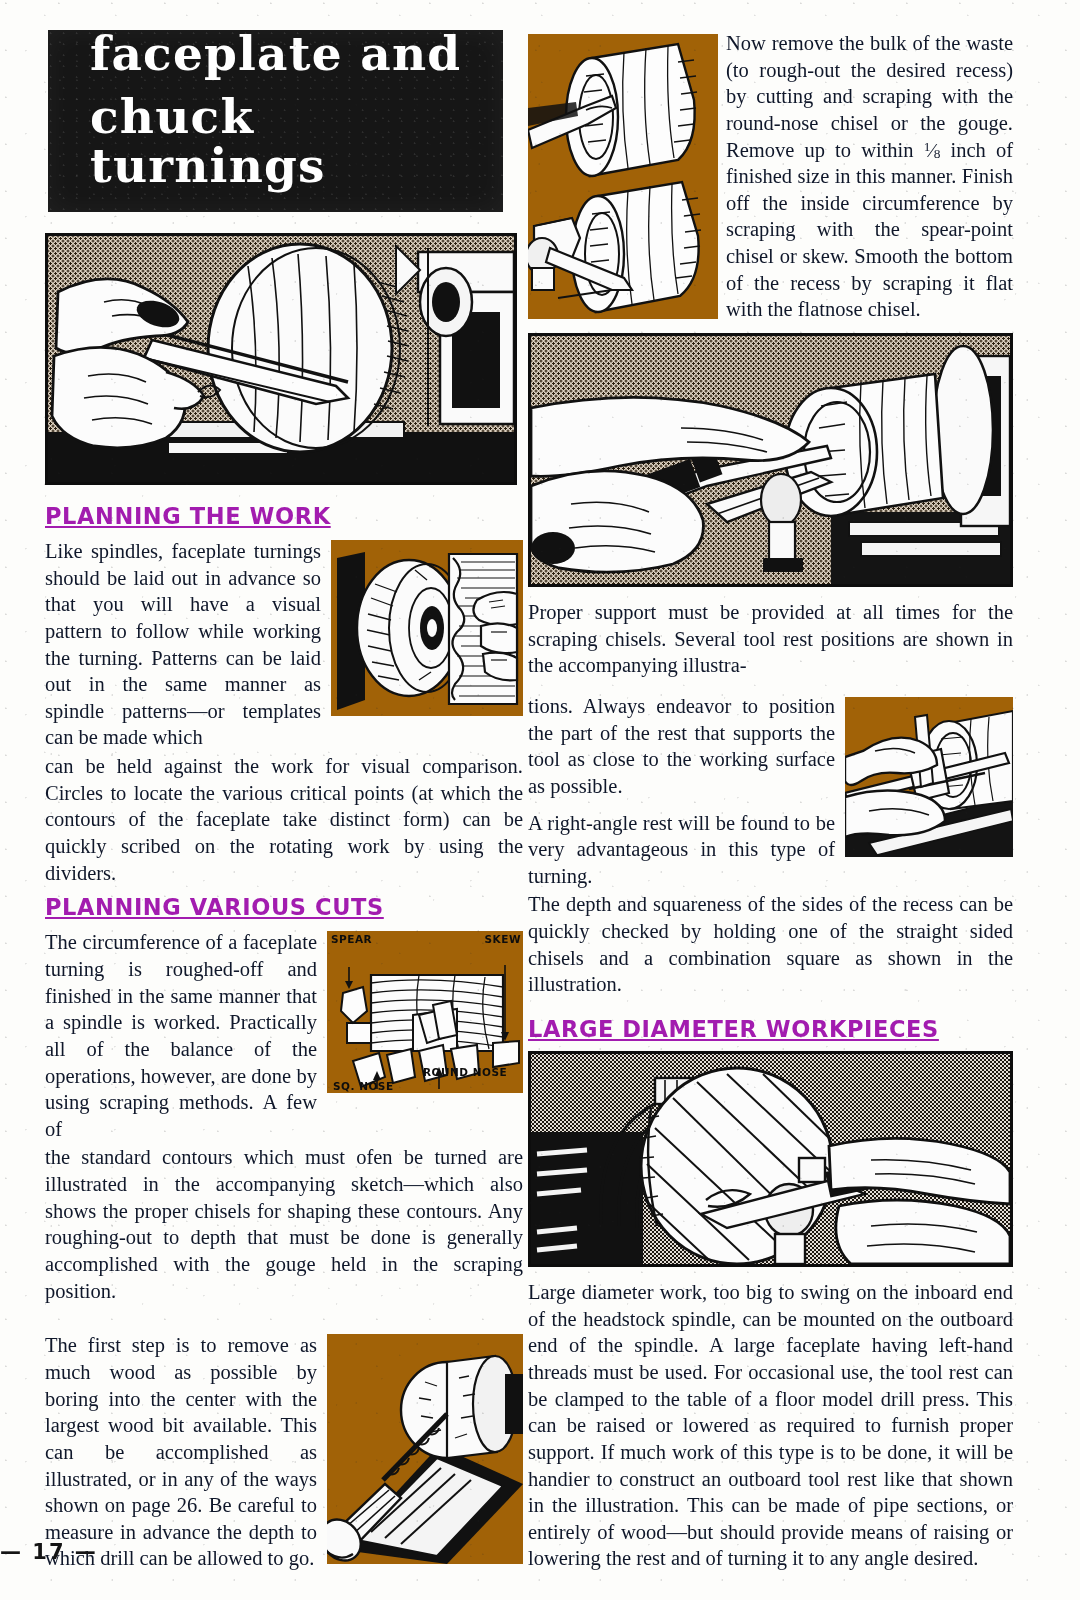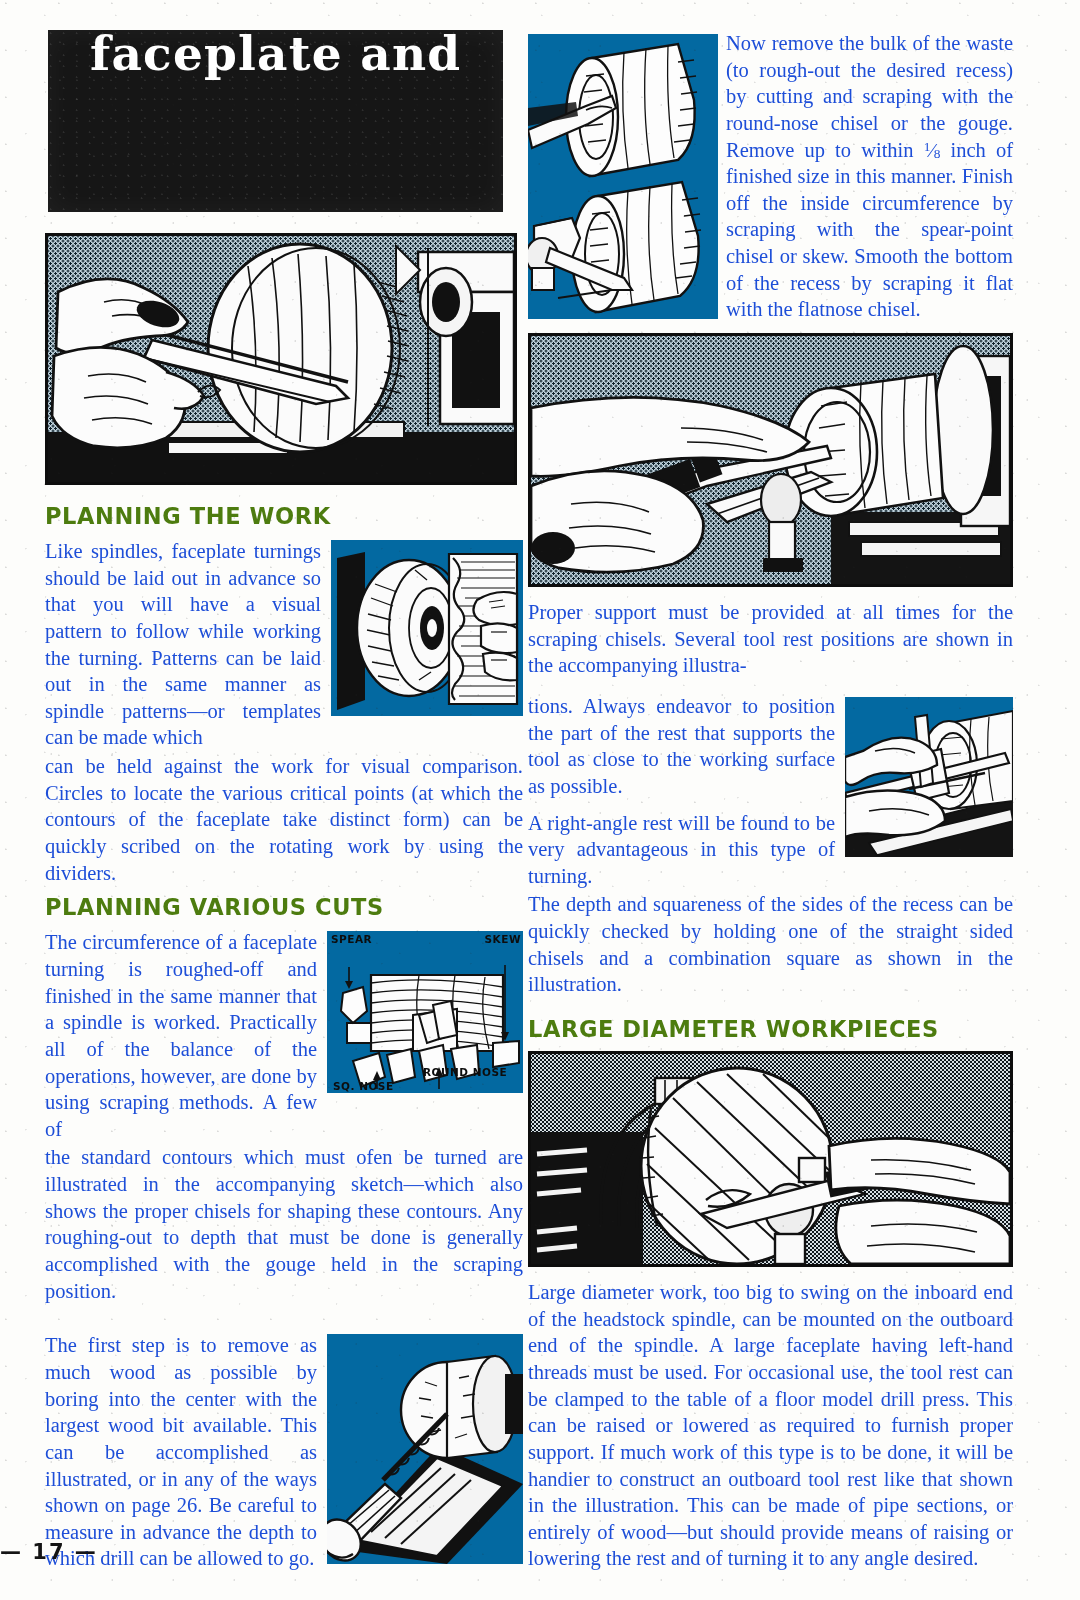--- a/index.html
+++ b/index.html
@@ -83,47 +83,48 @@
   .title-banner .tline.first { }
   .title-banner .tline.second { padding-top: 14px; }
 
   
   h2.section-heading {
     font-family: "DejaVu Sans", "Liberation Sans", sans-serif;
     font-weight: bold;
     font-size: 22.5px;
     letter-spacing: .6px;
     margin: 0 0 9px 0;
-    color: #4d7c0f;
+    color: #a21caf;
+    text-decoration: underline;
   }
 
   
   p.body {
     margin: 0 0 0 0;
     font-size: 20.5px;
     line-height: 1.30;
     text-align: justify;
     text-justify: inter-word;
-    color: #1d4ed8;
+    color: #0f172a;
     hyphens: none;
   }
   p.body + p.body { margin-top: 11px; }
   .tight { line-height: 1.27; }
 
   .wrap-figure-right {
     float: right;
     margin: 2px 0 2px 10px;
   }
   .clearfix::after { content:""; display:block; clear:both; }
 
   
   .illus {
     position: relative;
     overflow: hidden;
-    background: #0369a1;
+    background: #a16207;
   }
   .illus.framed {
     border: 3px solid #0d0d0d;
   }
   
   .halftone {
     position: absolute;
     inset: 0;
     background-color: #e9e9e9;
     background-image:
@@ -169,20 +170,21 @@
 </style>
 </head>
 <body>
 
 <div class="page">
 
   <div class="col-left">
 
     <div class="title-banner">
       <div class="tline first">faceplate and</div>
+      <div class="tline second">chuck turnings</div>
     </div>
 
     <div class="illus framed" style="width:466px;height:246px;margin-top:21px;">
       <div class="halftone"></div>
       <svg class="ink" viewBox="0 0 466 246" preserveAspectRatio="none">
 
         <rect x="0" y="196" width="466" height="50" fill="#111"></rect>
         <rect x="96" y="186" width="260" height="16" fill="#f2f2f2" stroke="#111" stroke-width="2"></rect>
         <rect x="120" y="206" width="120" height="12" fill="#f7f7f7" stroke="#111" stroke-width="2"></rect>
 

